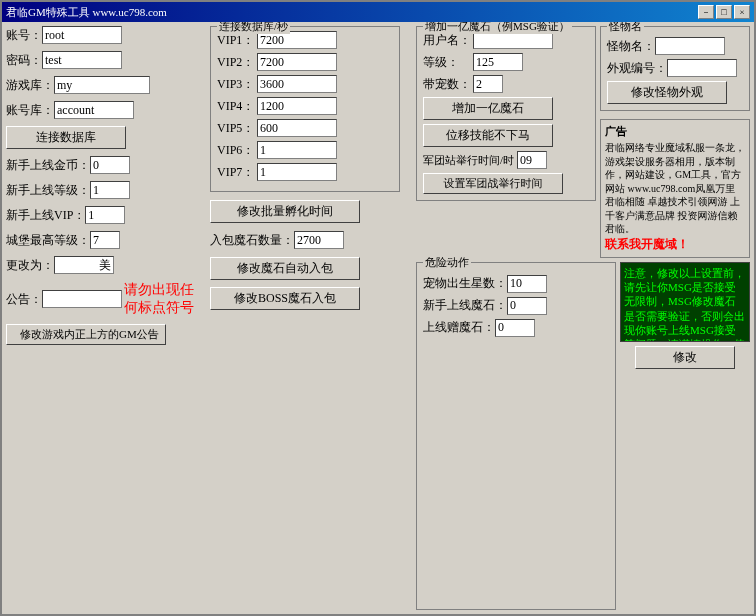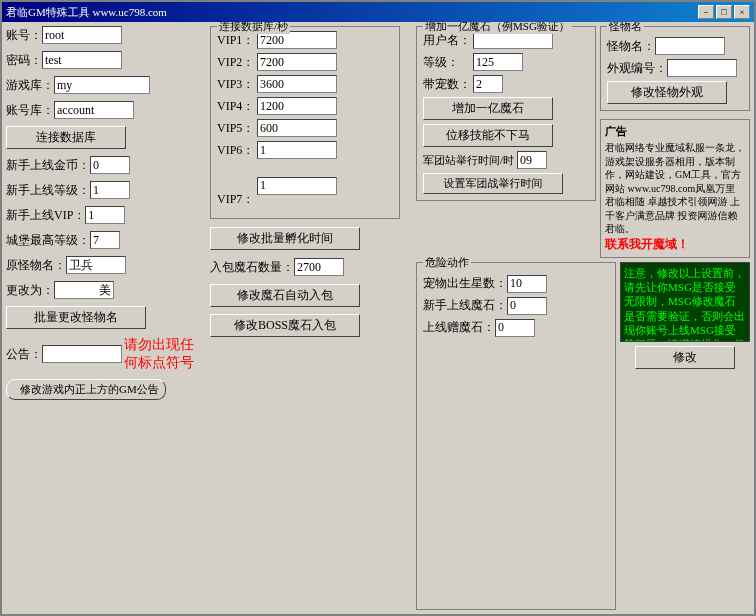--- a/index.html
+++ b/index.html
@@ -228,37 +228,30 @@
       </div>
       <div class="field-row">
         <span class="field-label">新手上线VIP：</span>
         <input type="text" style="width: 40px;" value="1">
       </div>
       <div class="field-row">
         <span class="field-label">城堡最高等级：</span>
         <input type="text" style="width: 30px;" value="7">
       </div>
       <div class="field-row">
-        <span class="field-label">原怪物名：</span>
-        <input type="text" style="width: 60px;" value="卫兵">
-      </div>
-      <div class="field-row">
         <span class="field-label">更改为：</span>
         <input type="text" style="width: 60px; padding-left: 44px;" value="美女">
-      </div>
-      <div style="margin-bottom:4px;">
-        <button style="width:140px;">批量更改怪物名</button>
       </div>
       <div class="field-row">
         <span class="field-label">公告：</span>
         <input type="text" style="width: 80px;">
         <span style="color:red;font-size:14px;margin-left:2px;">请勿出现任何标点符号</span>
       </div>
       <div>
-        <button style="width:160px;font-size:11px;border-radius:9px;">修改游戏内正上方的GM公告</button>
+        <button style="width:160px;font-size:11px;">修改游戏内正上方的GM公告</button>
       </div>
     </div>
 
     <div class="mid-col">
       <div class="group-box">
         <span class="group-box-title">连接数据库/秒</span>
         <div class="field-row">
           <span class="field-label" style="width:40px;">VIP1：</span>
           <input type="text" style="width: 80px;" value="7200">
         </div>
@@ -276,21 +269,21 @@
         </div>
         <div class="field-row">
           <span class="field-label" style="width:40px;">VIP5：</span>
           <input type="text" style="width: 80px;" value="600">
         </div>
         <div class="field-row">
           <span class="field-label" style="width:40px;">VIP6：</span>
           <input type="text" style="width: 80px;" value="1">
         </div>
         <div class="field-row">
-          <span class="field-label" style="width:40px;margin-top:28px;">VIP7：</span>
+          <span class="field-label" style="width:40px;">VIP7：</span>
           <input type="text" style="width: 80px;" value="1">
         </div>
       </div>
       <div style="margin-bottom:4px;">
         <button style="width:150px;">修改批量孵化时间</button>
       </div>
       <div class="field-row">
         <span class="field-label">入包魔石数量：</span>
         <input type="text" style="width: 50px;" value="2700">
       </div>

